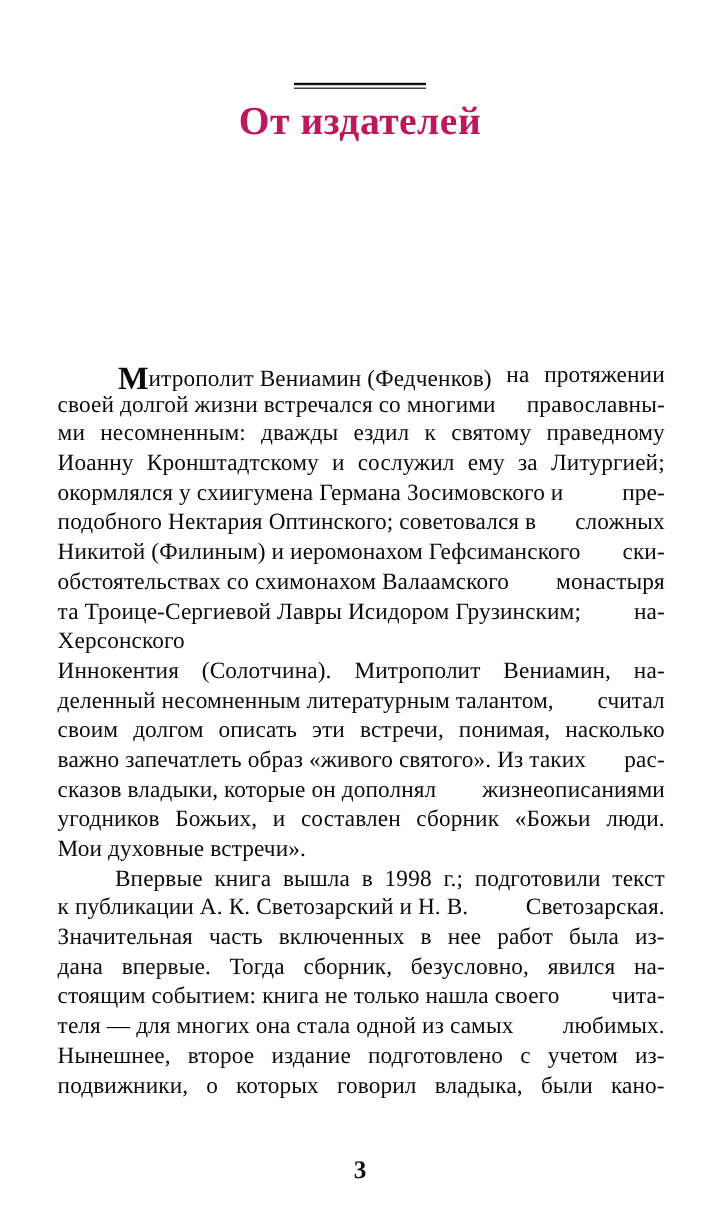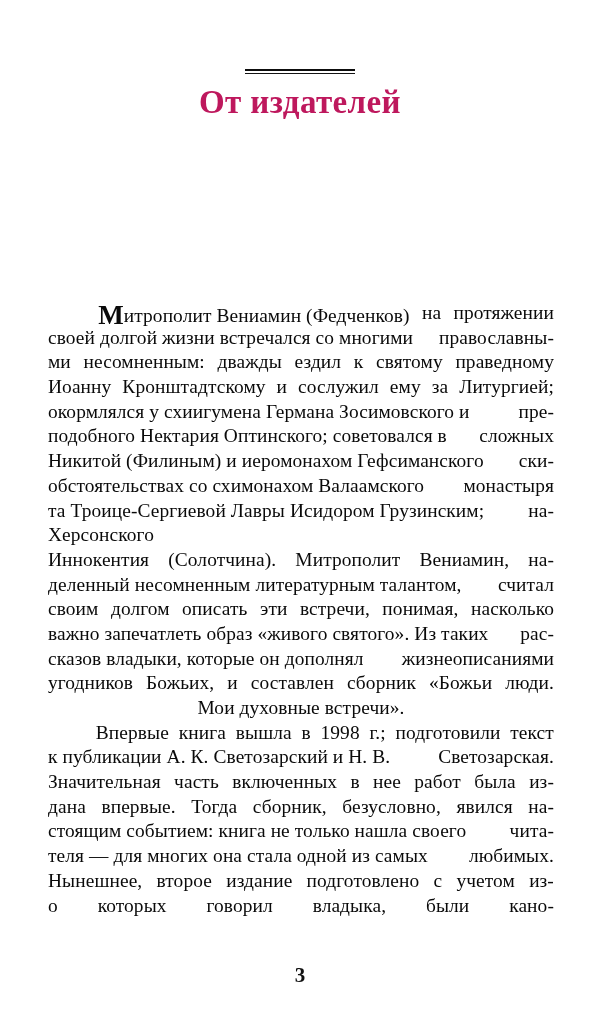--- a/index.html
+++ b/index.html
@@ -92,21 +92,21 @@
   }
   
   .indent-spacer {
     display: inline-block;
     width: 38px;
     flex: 0 0 auto;
   }
   
   .txt-line.flush {
     display: block;
-    text-align: center;
+    text-align: left;
   }
 
   .dropcap {
     font-weight: bold;
     font-size: 27px;
     line-height: 24.7px;
     vertical-align: baseline;
     position: relative;
     top: 1.5px;
     letter-spacing: 0;
@@ -274,20 +274,21 @@
       <div class="txt-line just">
         <span>Нынешнее,</span>
         <span>второе</span>
         <span>издание</span>
         <span>подготовлено</span>
         <span>с</span>
         <span>учетом</span>
         <span>из-</span>
       </div>
       <div class="txt-line just">
+        <span>подвижники,</span>
         <span>о</span>
         <span>которых</span>
         <span>говорил</span>
         <span>владыка,</span>
         <span>были</span>
         <span>кано-</span>
       </div>
     </div>
 
   <div class="folio">3</div>

